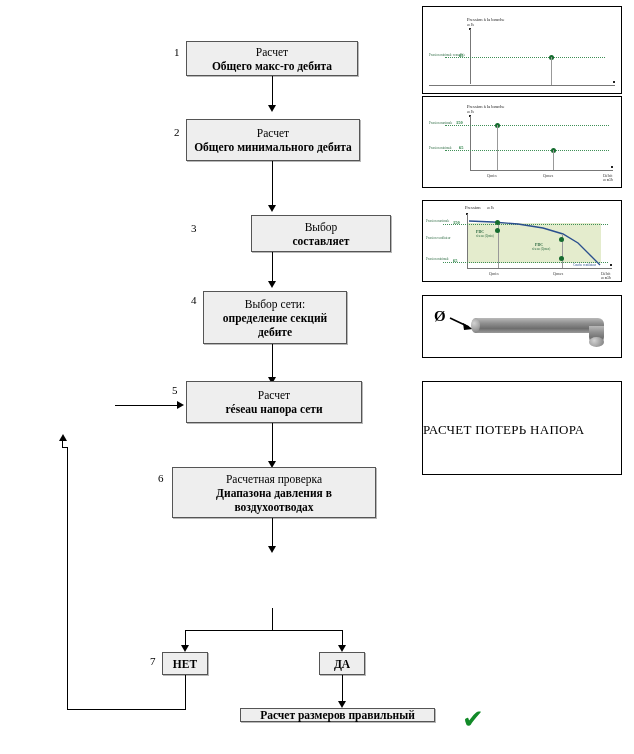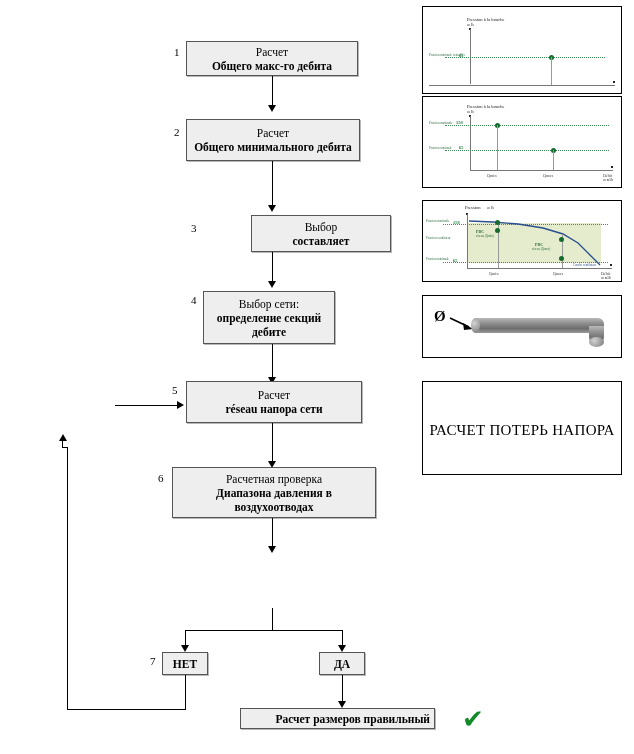--- a/index.html
+++ b/index.html
@@ -118,22 +118,22 @@
   
   .panel {
     position: absolute;
     box-sizing: border-box;
     background: #ffffff;
     border: 1px solid #000;
   }
   .panel-center-text {
     position: absolute;
     width: 100%;
-    text-align: center;
-    font-size: 15px;
+    text-align: left;
+    font-size: 13px;
     letter-spacing: .3px;
     color: #000;
   }
   .mini-label {
     position: absolute;
     font-size: 3.1px;
     color: #2e6b43;
     line-height: 4px;
     white-space: nowrap;
   }
@@ -226,21 +226,21 @@
 
   <div class="step-num" style="left:191px; top:222px;">3</div>
   <div class="pbox" style="left:203px; top:215px; width:140px; height:37px;margin-left:48px;">
     <span class="ln1">Выбор</span>
     <span class="ln2">составляет</span>
   </div>
   <div class="vline" style="left:272px; top:252px; height:32px;"></div>
   <div class="arrow-down" style="left:267.5px; top:281px;"></div>
 
   <div class="step-num" style="left:191px; top:294px;">4</div>
-  <div class="pbox" style="left:203px; top:291px; width:132px; height:53px;">
+  <div class="pbox" style="left:203px; top:291px; width:144px; height:53px;">
     <span class="ln1">Выбор сети:</span>
     <span class="ln2">определение секций</span>
     <span class="ln3">дебите</span>
   </div>
   <div class="vline" style="left:272px; top:344px; height:37px;"></div>
   <div class="arrow-down" style="left:267.5px; top:377px;"></div>
 
 
   <div class="hline" style="left:115px; top:405px; width:62px;"></div>
   <div class="arrow-right" style="left:177px; top:400.5px;"></div>
@@ -277,21 +277,21 @@
   <div class="vline" style="left:185px; top:675px; height:34px;"></div>
   <div class="hline" style="left:67px; top:709px; width:119px;"></div>
   <div class="vline" style="left:67px; top:447px; height:262px;"></div>
   <div class="hline" style="left:62px; top:447px; width:6px;"></div>
   <div class="arrow-up" style="left:58.5px; top:434px;"></div>
   <div class="vline" style="left:62px; top:440px; height:8px;"></div>
 
   <div class="vline" style="left:342px; top:675px; height:30px;"></div>
   <div class="arrow-down" style="left:337.5px; top:701px;"></div>
 
-  <div class="pbox allbold" style="left:240px; top:708px; width:195px; height:21px;align-items:flex-end;">
+  <div class="pbox allbold" style="left:240px; top:708px; width:195px; height:14px;">
     <span class="ln1">Расчет размеров правильный</span>
   </div>
   <div class="check" style="left:462px; top:706px;">✔</div>
 
   <div class="panel" style="left:422px; top:6px; width:200px; height:88px;">
     <div class="mini-label dark" style="left:44px; top:11px; font-size:4.6px;">Pression à la bouche</div>
     <div class="mini-label dark" style="left:44px; top:16px;">en Pa</div>
     <div class="tiny-sq" style="left:46px; top:21px;"></div>
     <div class="axis-v" style="left:47px; top:22px; height:55px;"></div>
     <div class="axis-h" style="left:6px; top:78px; width:186px;"></div>

